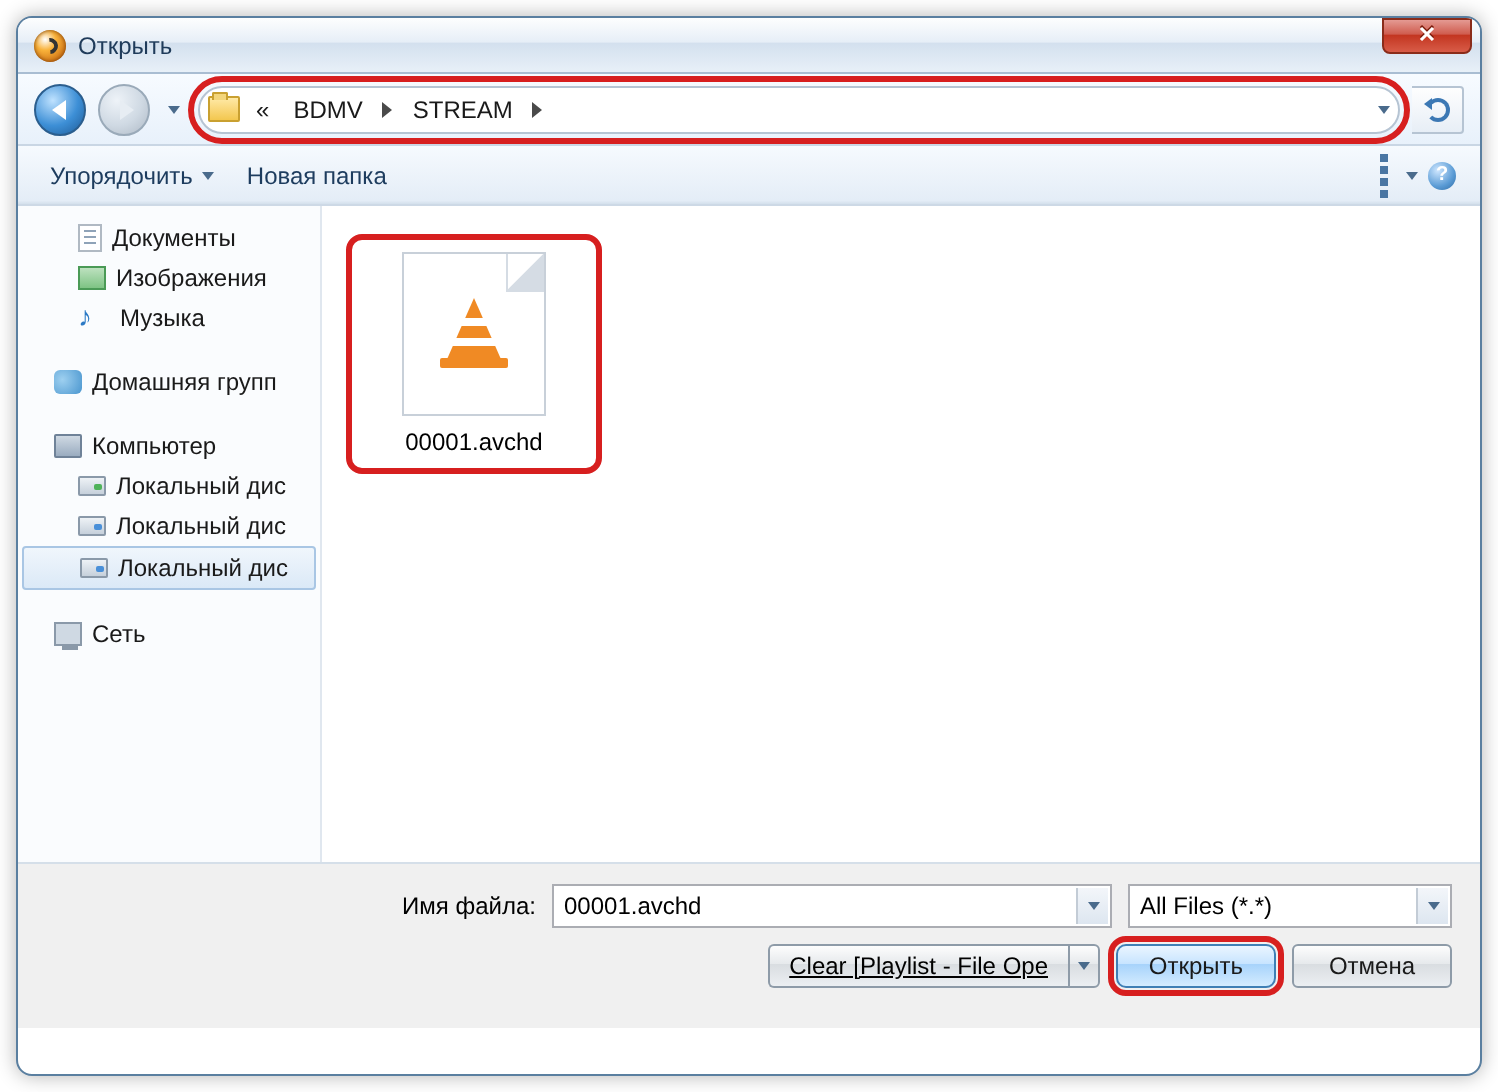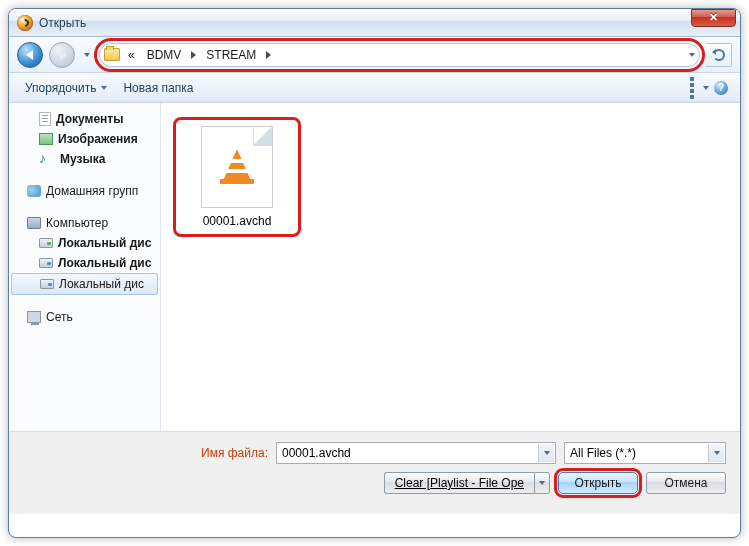--- a/index.html
+++ b/index.html
@@ -40,21 +40,21 @@
   .toolbtn{padding:4px 8px;color:#1d3c5e;display:flex;align-items:center;gap:5px;border-radius:3px;text-align:right;}
   .toolrow .rsp{flex:1;}
   .toolico{width:22px;height:18px;display:flex;align-items:center;justify-content:center;border:1px solid transparent;border-radius:2px;}
   .viewico .sq{width:4px;height:4px;background:#4a76a3;display:inline-block;margin:1px;}
   .viewico{display:flex;flex-wrap:wrap;width:16px;line-height:0;}
   .helpico{width:14px;height:14px;border-radius:50%;background:radial-gradient(circle at 35% 30%,#cfe7ff,#5a9bd5 60%,#2d6aa3);color:#fff;font-weight:bold;font-size:10px;display:flex;align-items:center;justify-content:center;}
   
   .body{display:flex;height:328px;}
   .tree{width:152px;background:#fafcfe;border-right:1px solid #e0e7ef;padding:6px 0;overflow:hidden;}
   .tnode{display:flex;align-items:center;gap:5px;padding:2px 4px 2px 18px;white-space:nowrap;color:#1a1a1a;line-height:16px;}
-  .tnode.lvl1{padding-left:30px;font-weight:bold;}
+  .tnode.lvl1{padding-left:30px;}
   .tnode.sel{background:linear-gradient(#f0f6fc,#dbe9f7);border:1px solid #a9c6e4;border-radius:2px;margin:0 2px;padding-left:28px;}
   .tico{width:16px;height:14px;flex-shrink:0;}
   .ico-doc{background:#fff;border:1px solid #b0b9c3;position:relative;width:12px;height:14px;}
   .ico-doc::after{content:"";position:absolute;left:2px;top:2px;right:2px;height:1px;background:#8fa3b8;box-shadow:0 3px 0 #8fa3b8,0 6px 0 #8fa3b8;}
   .ico-img{background:linear-gradient(#bde1bf,#7ec384);border:1px solid #4a9a56;width:14px;height:12px;}
   .ico-music{color:#2c7ac5;font-size:14px;line-height:12px;}
   .ico-group{width:14px;height:12px;background:radial-gradient(circle at 30% 40%,#9ed0f0,#4a96cf);border-radius:3px;}
   .ico-comp{width:14px;height:12px;background:linear-gradient(#cfd9e3,#9aacc0);border:1px solid #6f8298;border-radius:1px;}
   .ico-drive{width:14px;height:10px;background:linear-gradient(#eef2f6,#c6d0db);border:1px solid #8a99a9;border-radius:1px;position:relative;}
   .ico-drive .dot{position:absolute;right:1px;top:3px;width:4px;height:3px;border-radius:1px;}
@@ -79,21 +79,21 @@
   .avchd-thumb{background:#fff;border:1px solid #c8d0d9;width:72px;height:82px;margin:0 auto 6px auto;position:relative;}
   .avchd-thumb::before{content:"";position:absolute;right:0;top:0;width:18px;height:18px;background:linear-gradient(135deg,#fff 48%,#d5dce4 50%);border-left:1px solid #d5dce4;border-bottom:1px solid #d5dce4;}
   .cone{width:0;height:0;border-left:15px solid transparent;border-right:15px solid transparent;border-bottom:34px solid #f08a24;position:absolute;left:50%;top:22px;transform:translateX(-50%);}
   .cone::after{content:"";position:absolute;left:-17px;top:30px;width:34px;height:5px;background:#f08a24;border-radius:1px;}
   .cone .stripe{position:absolute;left:-10px;top:10px;width:20px;height:4px;background:#fff;}
   .cone .stripe.s2{top:20px;left:-13px;width:26px;}
   .hi-red-box{border:3px solid #d71f1f;border-radius:8px;padding:6px 10px;display:inline-block;}
   
   .bottom{border-top:1px solid #d5dfe9;background:#f0f0f0;padding:10px 14px 12px 14px;}
   .brow{display:flex;align-items:center;gap:8px;margin-bottom:8px;justify-content:flex-end;}
-  .blabel{color:#c2410c;text-align:center;}
+  .blabel{color:#000000;text-align:center;}
   .combo{height:22px;background:#fff;border:1px solid #abadb3;display:flex;align-items:center;padding:0 5px;position:relative;}
   .combo .dd{position:absolute;right:1px;top:1px;bottom:1px;width:16px;background:linear-gradient(#f3f6fa,#dde6f0);border-left:1px solid #c3ccd6;display:flex;align-items:center;justify-content:center;}
   .fname-combo{width:280px;}
   .ftype-combo{width:162px;}
   .btn{min-width:80px;height:22px;background:linear-gradient(#fdfdfd,#e6e9ec 45%,#d9dde1 46%,#eceff2);border:1px solid #8e9ba8;border-radius:3px;display:flex;align-items:center;justify-content:center;padding:0 10px;color:#1a1a1a;}
   .btn.primary{background:linear-gradient(#eaf5ff,#c7e4ff 45%,#a7d3fb 46%,#d4ecff);border-color:#3f7fb5;}
   .hi-red-tight{outline:3px solid #d71f1f;outline-offset:1px;border-radius:5px;}
   .splitbtn{display:flex;text-decoration:underline;}
   .splitbtn .seg{height:22px;background:linear-gradient(#fdfdfd,#e6e9ec 45%,#d9dde1 46%,#eceff2);border:1px solid #8e9ba8;display:flex;align-items:center;justify-content:center;padding:0 10px;}
   .splitbtn .seg:first-child{border-radius:3px 0 0 3px;border-right:none;}

